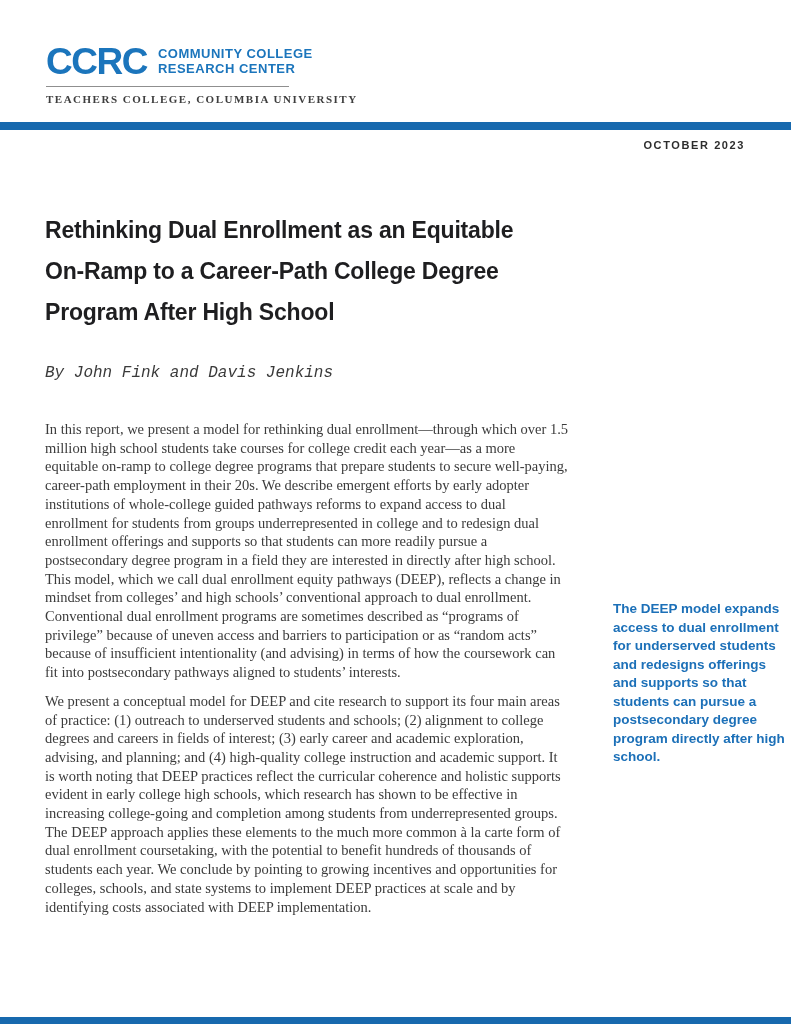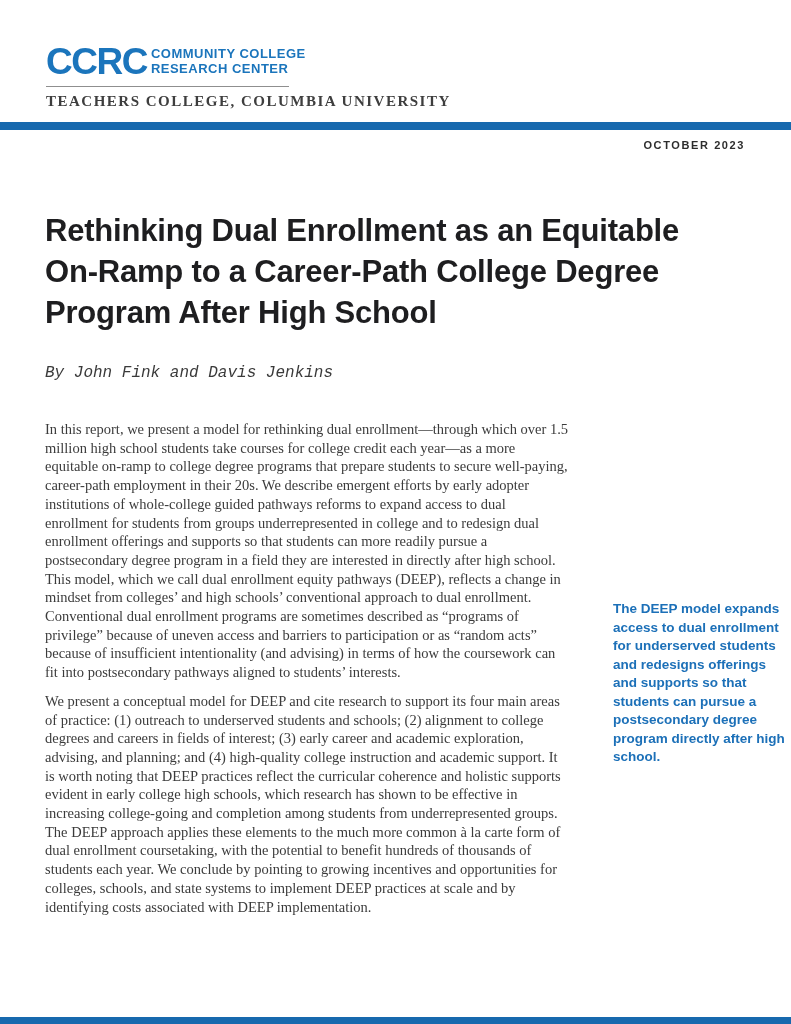--- a/index.html
+++ b/index.html
@@ -16,42 +16,42 @@
     width: 791px;
     height: 1024px;
     margin: 0 auto;
     background: #ffffff;
     overflow: hidden;
     font-family: "Liberation Sans", sans-serif;
   }
 
   
   .logo-block { position: absolute; left: 46px; top: 44px; }
-  .logo-row { display: flex; align-items: center; gap: 4px; }
+  .logo-row { display: flex; align-items: center; gap: 11px; }
   .logo-acronym {
     font-size: 37px;
     font-weight: bold;
     letter-spacing: -1.5px;
     line-height: 0.95;
     color: var(--logo-blue);
   }
   .logo-name span {
     display: block;
     font-size: 13px;
     font-weight: bold;
     letter-spacing: 0.5px;
     line-height: 14.5px;
     color: var(--logo-blue);
   }
   .logo-divider { width: 243px; height: 1px; background: #8f8f8f; margin-top: 7px; }
   .institution {
     margin-top: 6px;
     font-family: "Liberation Serif", serif;
     font-weight: bold;
-    font-size: 15px;
+    font-size: 11px;
     letter-spacing: 1.5px;
     color: #3E3E3E;
     white-space: nowrap;
   }
 
   
   .top-rule { position: absolute; top: 122px; left: 0; width: 100%; height: 8px; background: var(--brand-blue); }
   .bottom-rule { position: absolute; bottom: 0; left: 0; width: 100%; height: 7px; background: var(--brand-blue); }
 
   
@@ -65,21 +65,21 @@
     color: #2D2D2D;
     padding-left: 35px;
   }
 
   
   .title {
     position: absolute;
     left: 45px;
     top: 210px;
     margin: 0;
-    font-size: 31px;
+    font-size: 23px;
     font-weight: bold;
     letter-spacing: -0.2px;
     line-height: 41px;
     color: var(--title-color);
   }
   .title-line { display: block; white-space: nowrap; }
 
   
   .byline {
     position: absolute;

